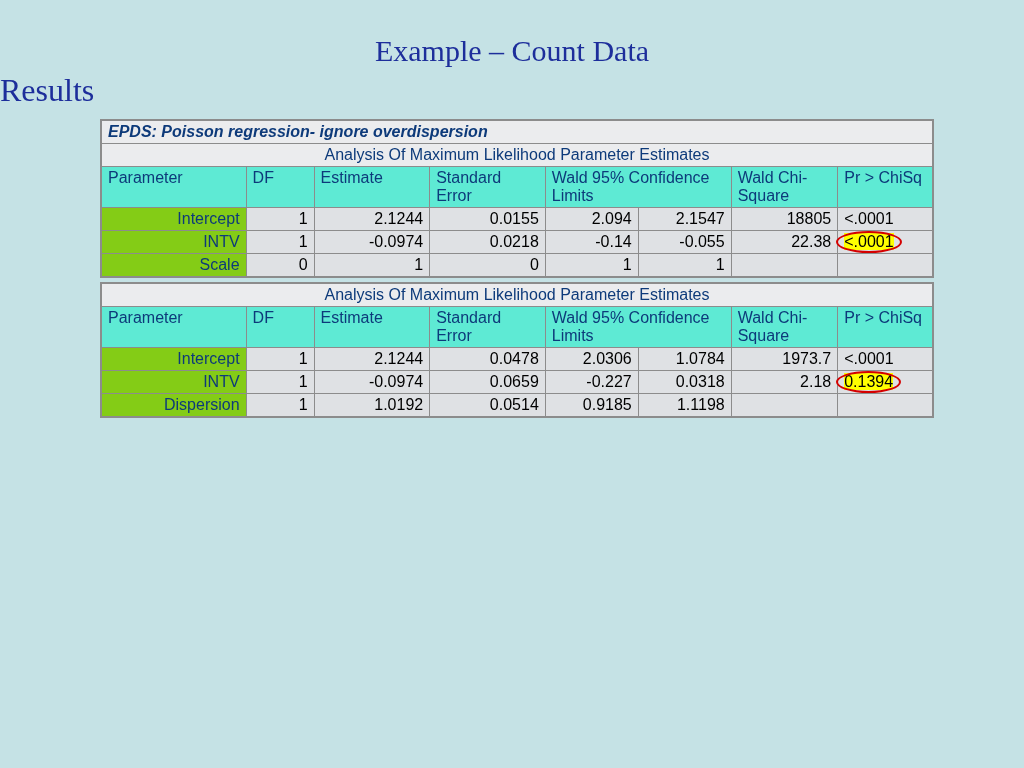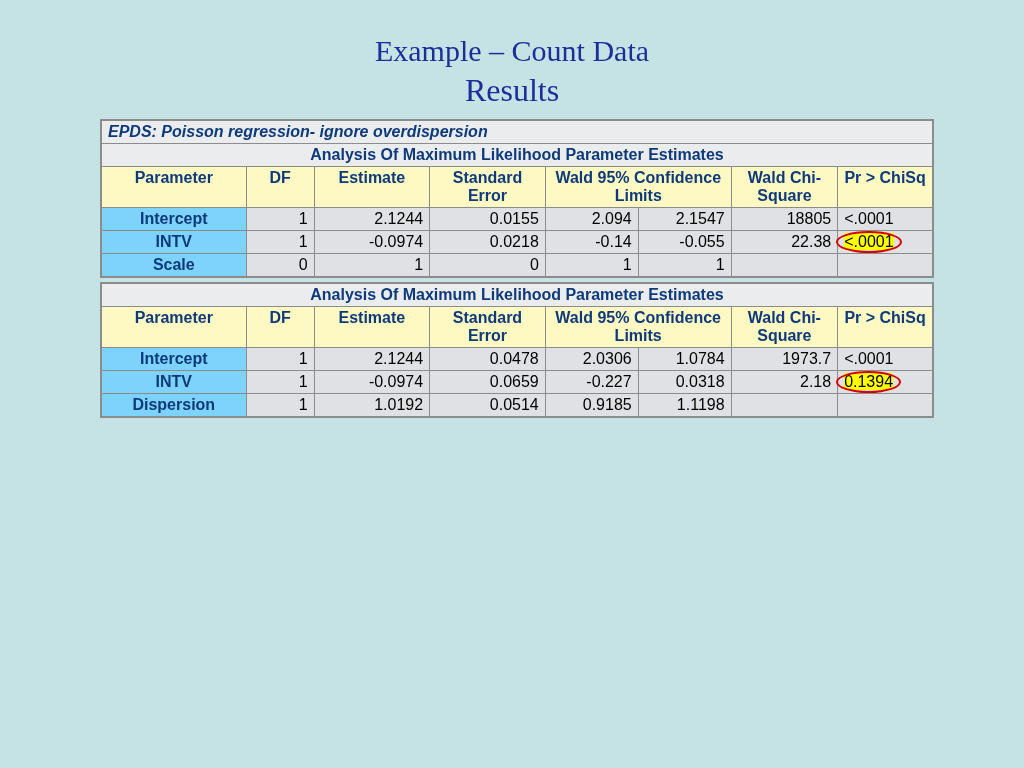--- a/index.html
+++ b/index.html
@@ -21,21 +21,20 @@
   .title {
     text-align: center;
     font-family: 'Palatino Linotype', 'Book Antiqua', Palatino, serif;
     color: #1d2e9b;
     font-size: 30px;
     margin-top: 34px;
     margin-bottom: 0;
     font-weight: normal;
   }
   .subtitle {
-    text-align: center;
     font-family: 'Palatino Linotype', 'Book Antiqua', Palatino, serif;
     color: #1d2e9b;
     font-size: 32px;
     margin-top: 4px;
     margin-bottom: 10px;
     font-weight: normal;
   }
   .bullets {
     margin: 0 0 8px 62px;
     padding: 0;
@@ -67,37 +66,37 @@
     vertical-align: top;
   }
   .caption {
     font-style: italic;
     font-weight: bold;
     color: #0d3a7a;
     background: #ebecee;
     text-align: left;
   }
   .section-title {
-    font-weight: bold;
+    font-weight: normal;
     color: #0d3a7a;
     background: #ebecee;
     text-align: center;
   }
   .colhead {
-    font-weight: bold;
-    color: #0d3a7a;
-    background: #fef9c3;
-    text-align: center;
+    font-weight: normal;
+    color: #0d3a7a;
+    background: #5eead4;
+    text-align: left;
     vertical-align: top !important;
   }
   .rowhead {
-    font-weight: bold;
-    color: #0d3a7a;
-    background: #7dd3fc;
-    text-align: center;
+    font-weight: normal;
+    color: #0d3a7a;
+    background: #84cc16;
+    text-align: right;
   }
   .datacell {
     background: #dfe1e4;
     text-align: right;
     color: #000;
   }
   .datacell.left { text-align: left; }
 
   .highlight-wrap {
     position: relative;

